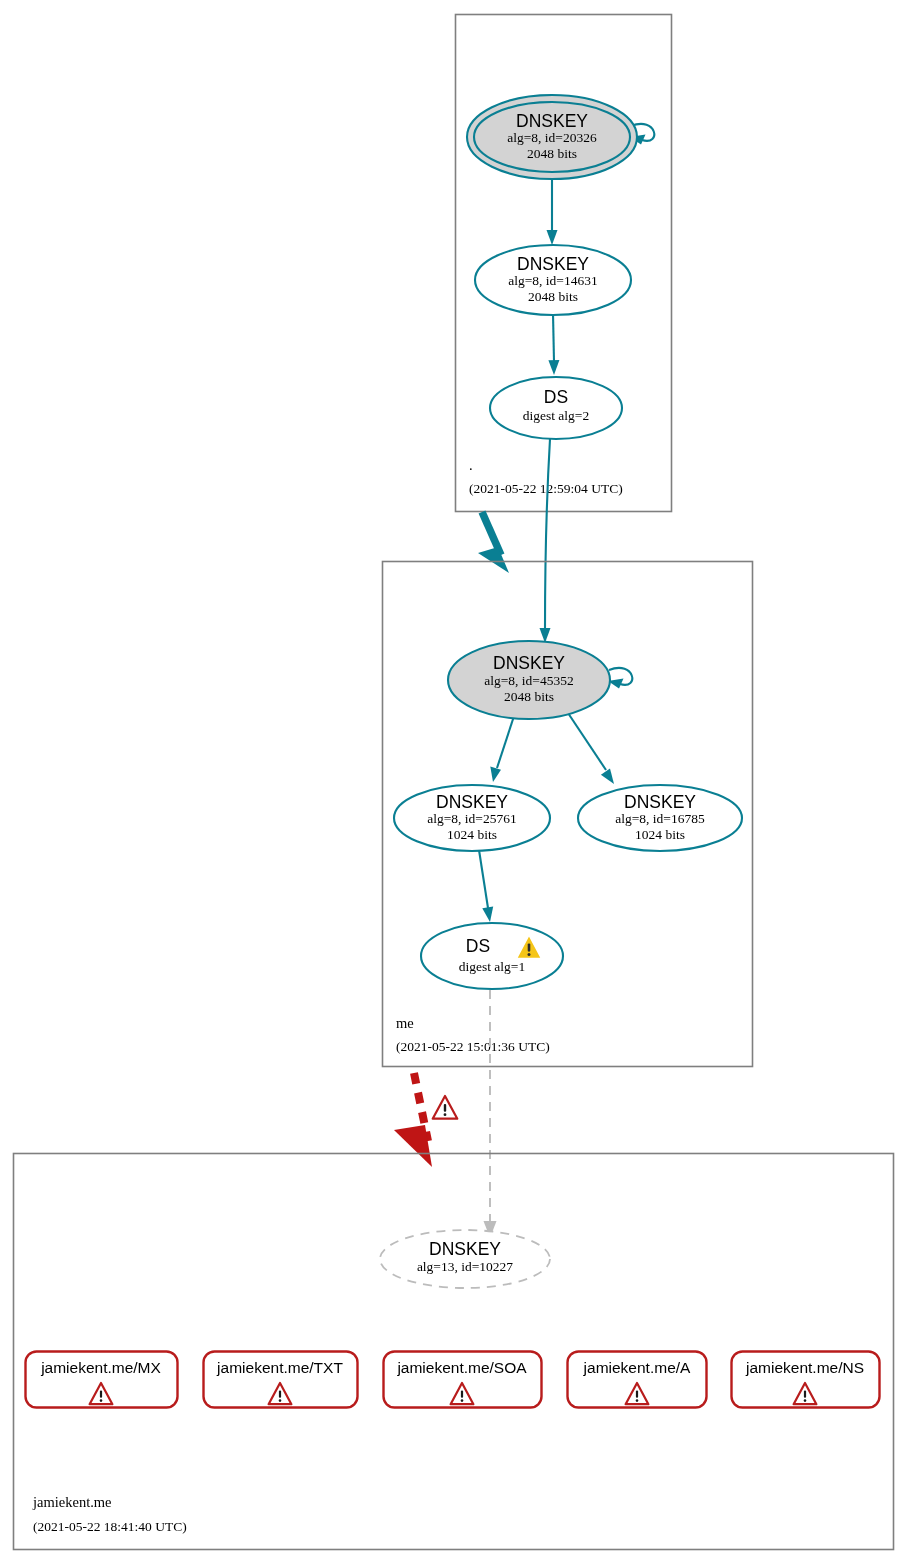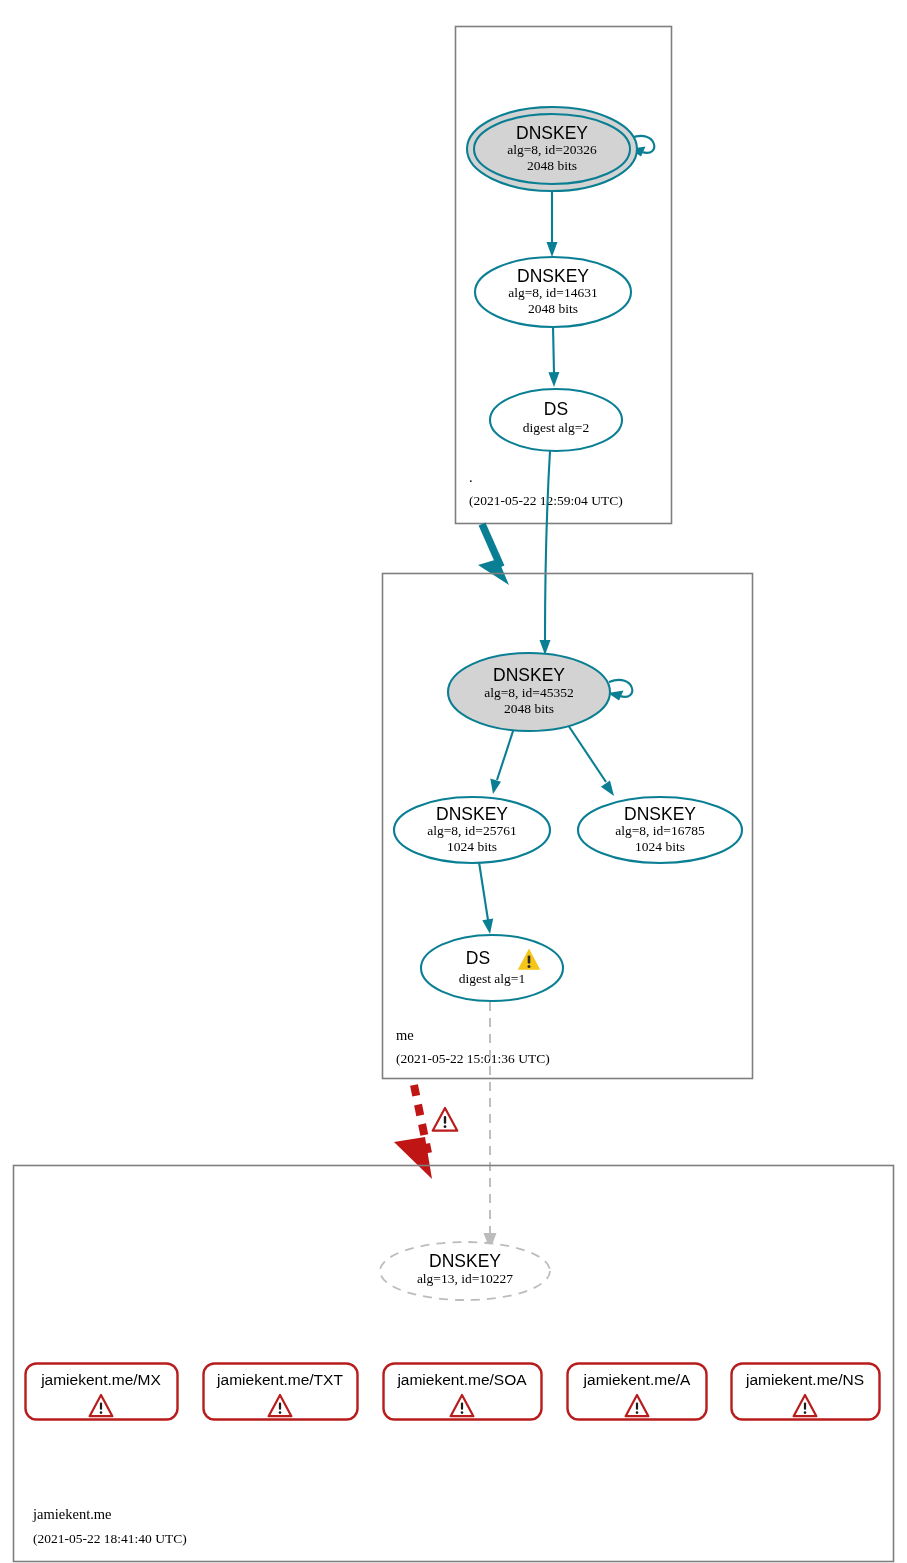--- a/index.html
+++ b/index.html
@@ -13,21 +13,20 @@
     height: 1563px;
     position: relative;
     overflow: hidden;
   }
   #canvas {
     position: absolute;
     left: 0;
     top: 0;
     width: 907px;
     height: 1333px;
-    margin-top: 12px;
   }
   svg { display: block; }
   .zone-box {
     fill: none;
     stroke: #7f7f7f;
     stroke-width: 1.6;
   }
   .node-ell {
     fill: #ffffff;
     stroke: #0a7f93;

